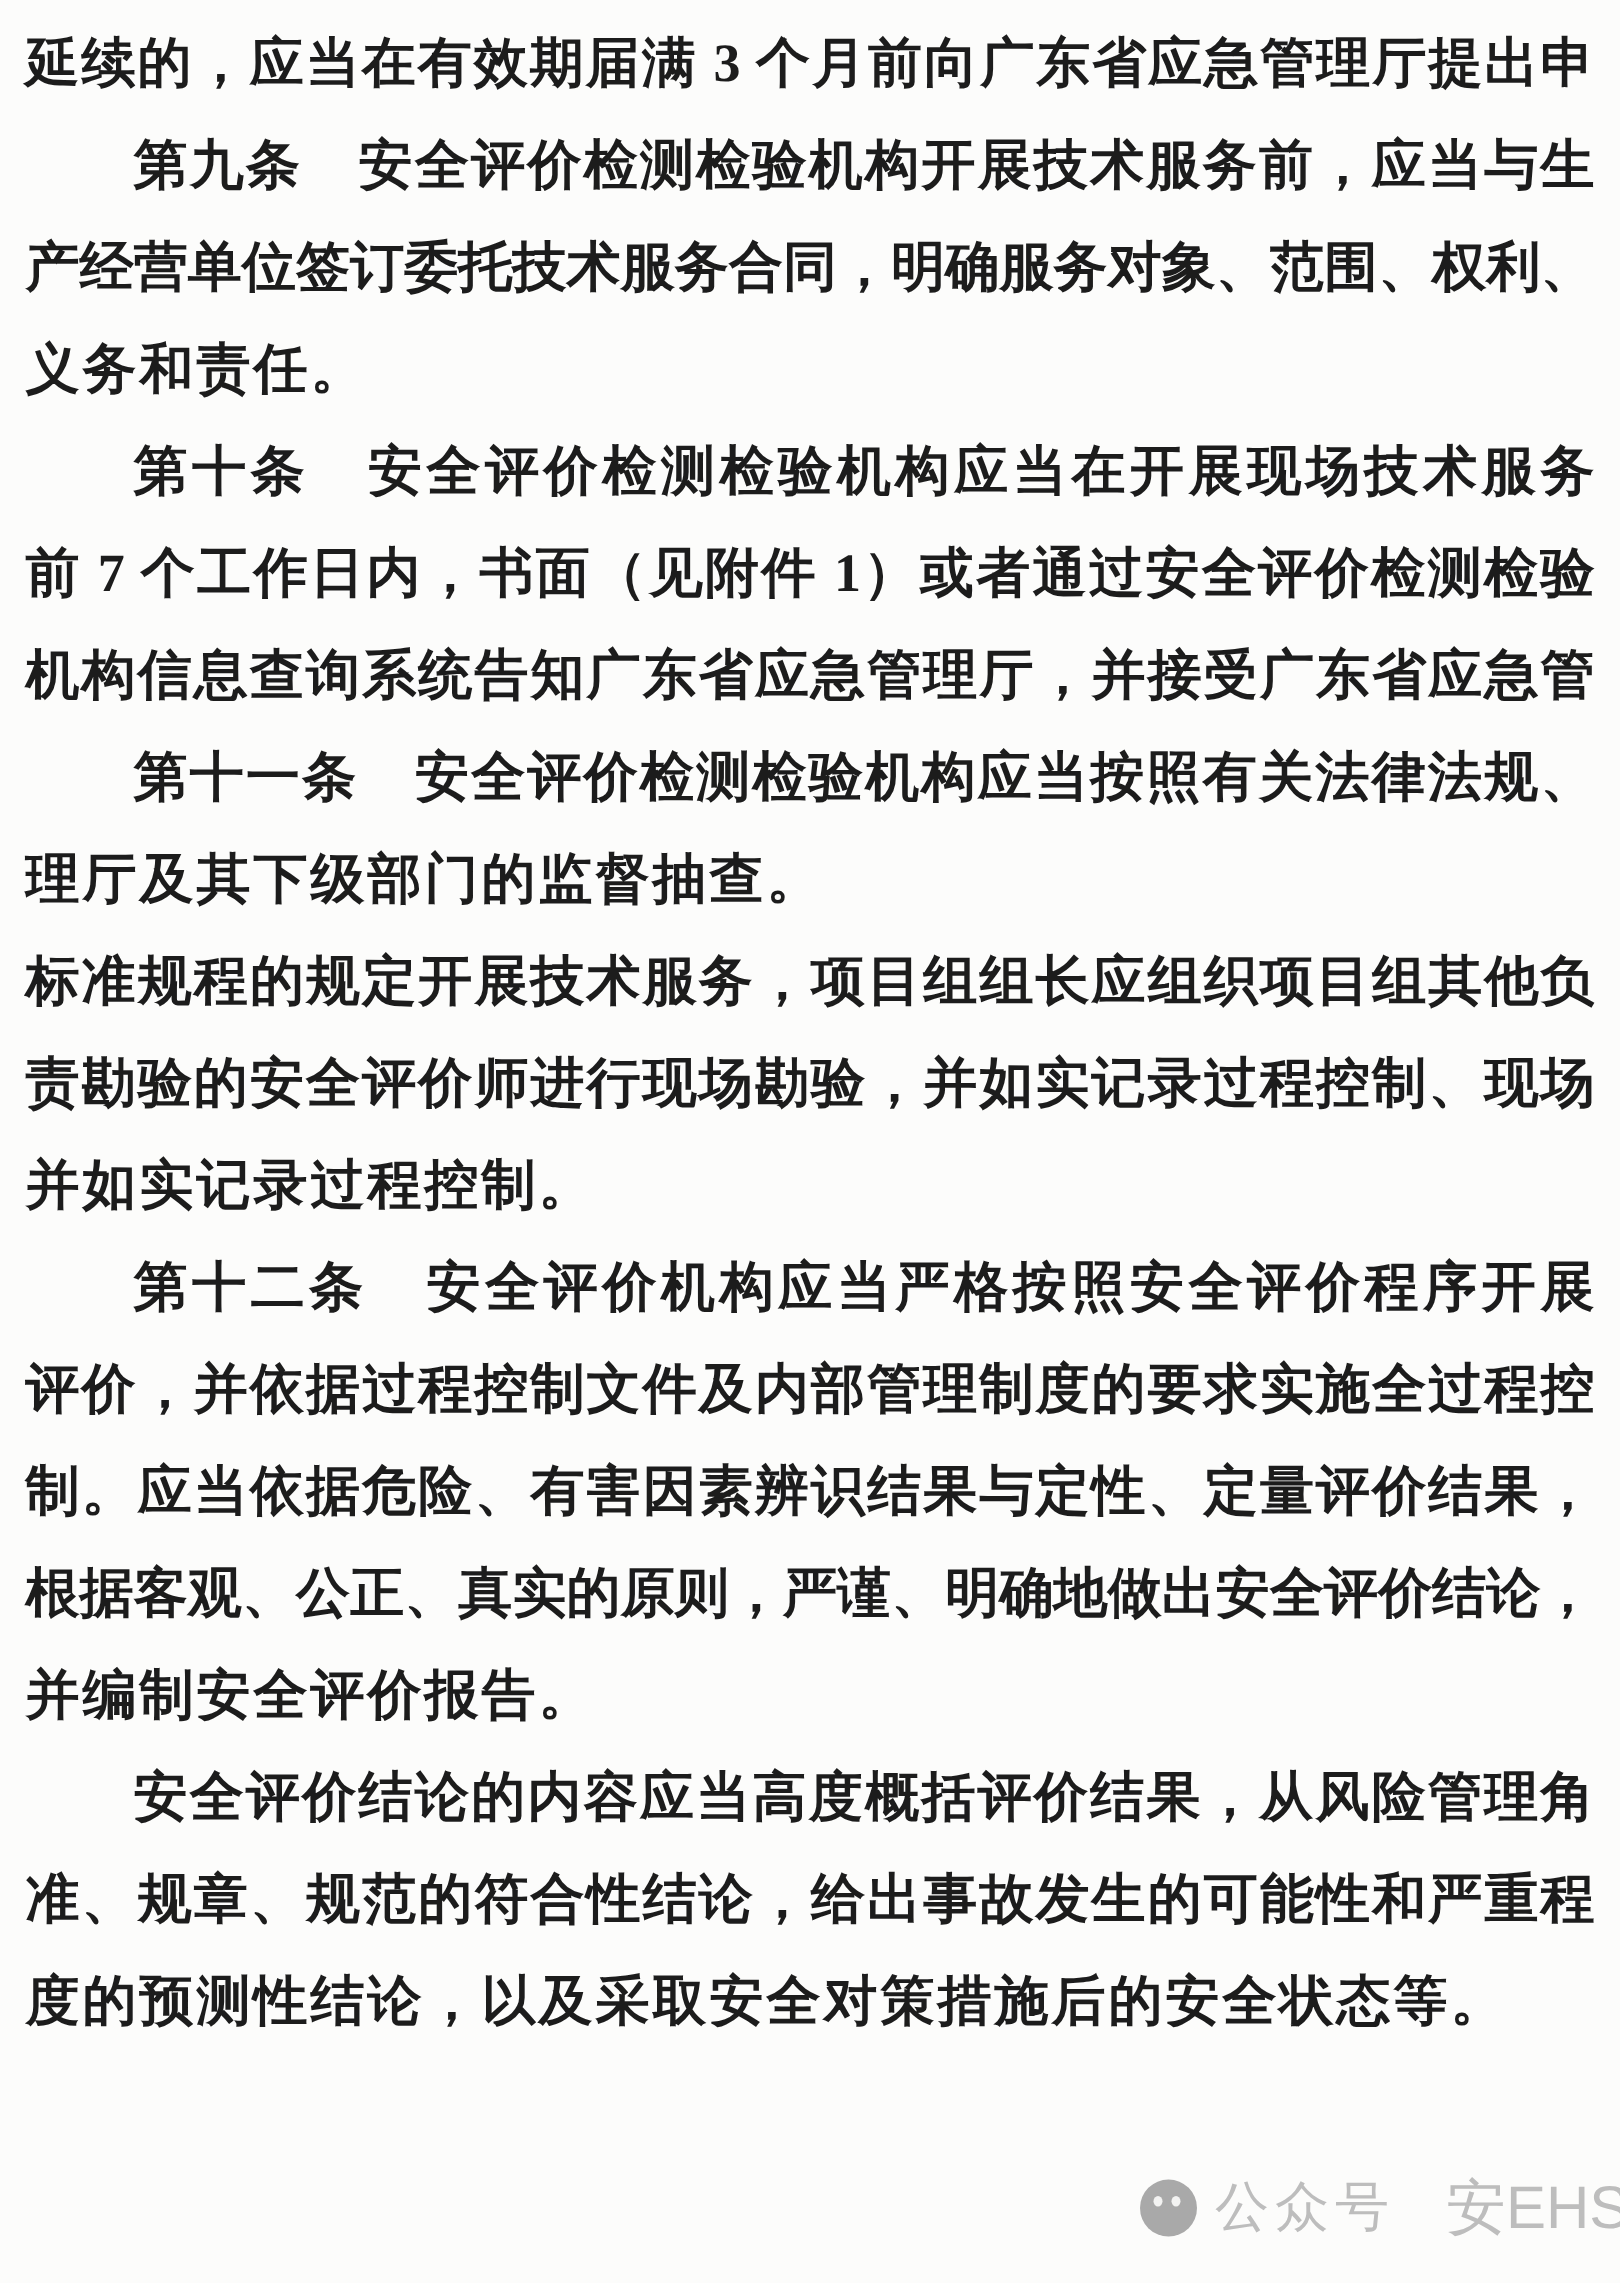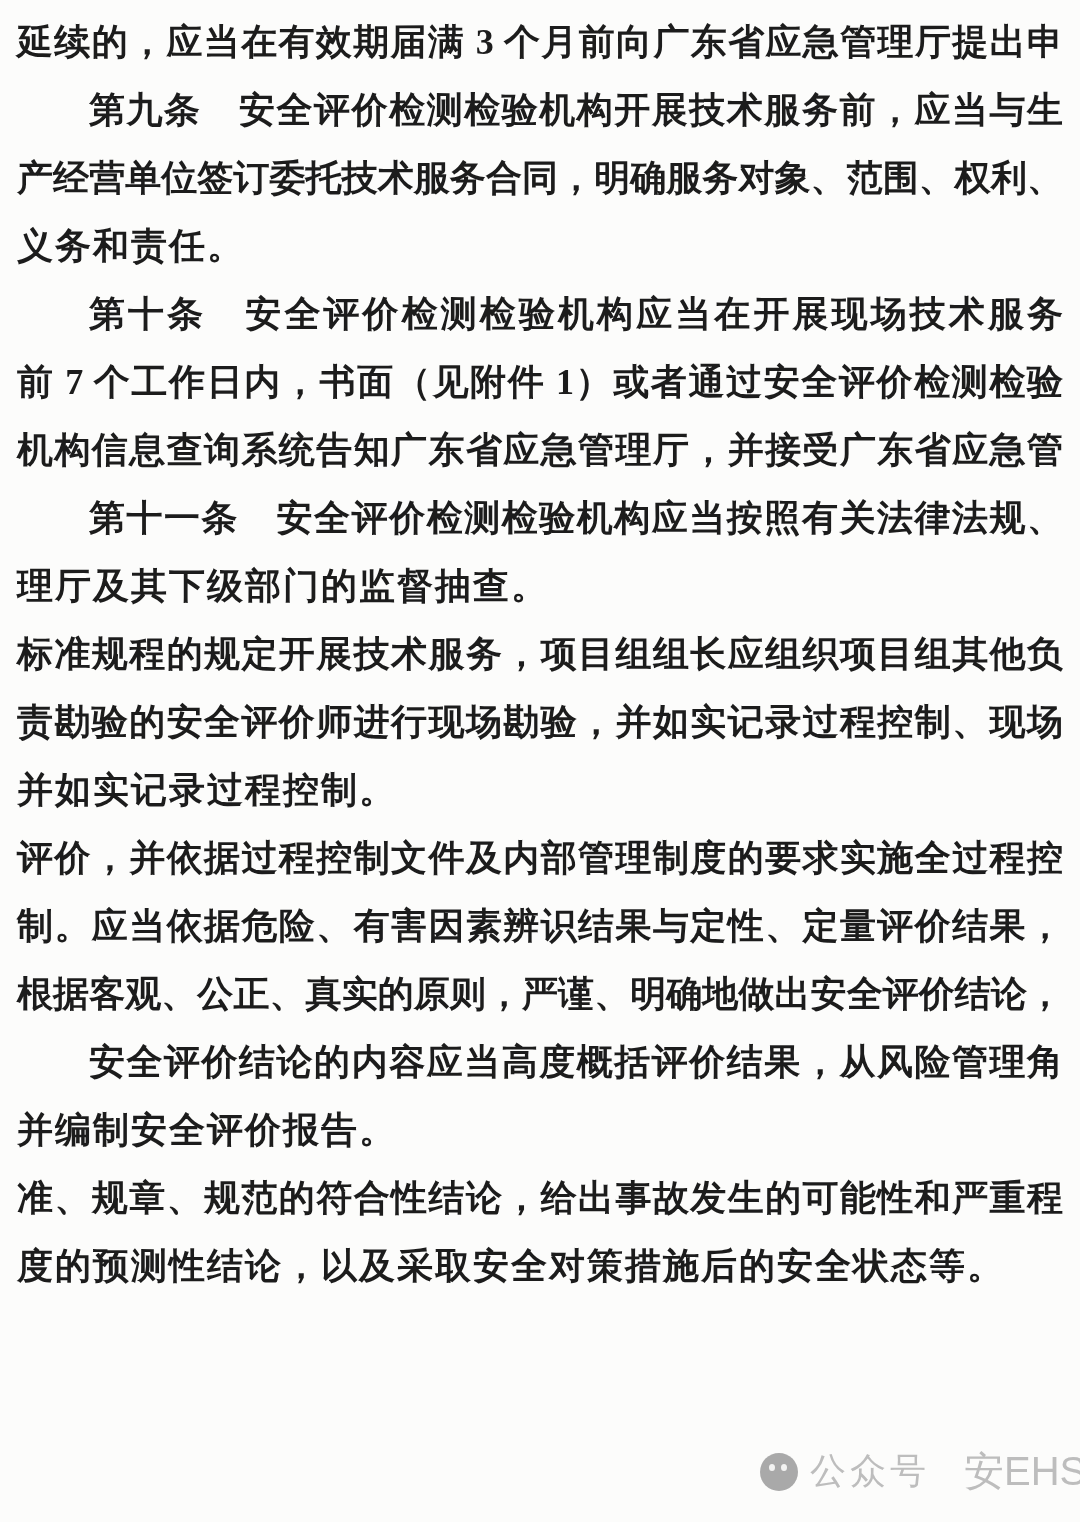--- a/index.html
+++ b/index.html
@@ -106,22 +106,23 @@
     <div class="line full">产经营单位签订委托技术服务合同，明确服务对象、范围、权利、</div>
     <div class="line end">义务和责任。</div>
     <div class="line full indent">第十条　安全评价检测检验机构应当在开展现场技术服务</div>
     <div class="line full">前 7 个工作日内，书面（见附件 1）或者通过安全评价检测检验</div>
     <div class="line full">机构信息查询系统告知广东省应急管理厅，并接受广东省应急管</div>
     <div class="line full indent">第十一条　安全评价检测检验机构应当按照有关法律法规、</div>
     <div class="line end">理厅及其下级部门的监督抽查。</div>
     <div class="line full">标准规程的规定开展技术服务，项目组组长应组织项目组其他负</div>
     <div class="line full">责勘验的安全评价师进行现场勘验，并如实记录过程控制、现场</div>
     <div class="line end">并如实记录过程控制。</div>
+    <div class="line full indent">第十二条　安全评价机构应当严格按照安全评价程序开展</div>
     <div class="line full">评价，并依据过程控制文件及内部管理制度的要求实施全过程控</div>
     <div class="line full">制。应当依据危险、有害因素辨识结果与定性、定量评价结果，</div>
     <div class="line full">根据客观、公正、真实的原则，严谨、明确地做出安全评价结论，</div>
+    <div class="line end">并编制安全评价报告。</div>
     <div class="line full indent">安全评价结论的内容应当高度概括评价结果，从风险管理角</div>
-    <div class="line end">并编制安全评价报告。</div>
     <div class="line full">准、规章、规范的符合性结论，给出事故发生的可能性和严重程</div>
     <div class="line end">度的预测性结论，以及采取安全对策措施后的安全状态等。</div>
   </div>
 
 </div>
 
 </body></html>

